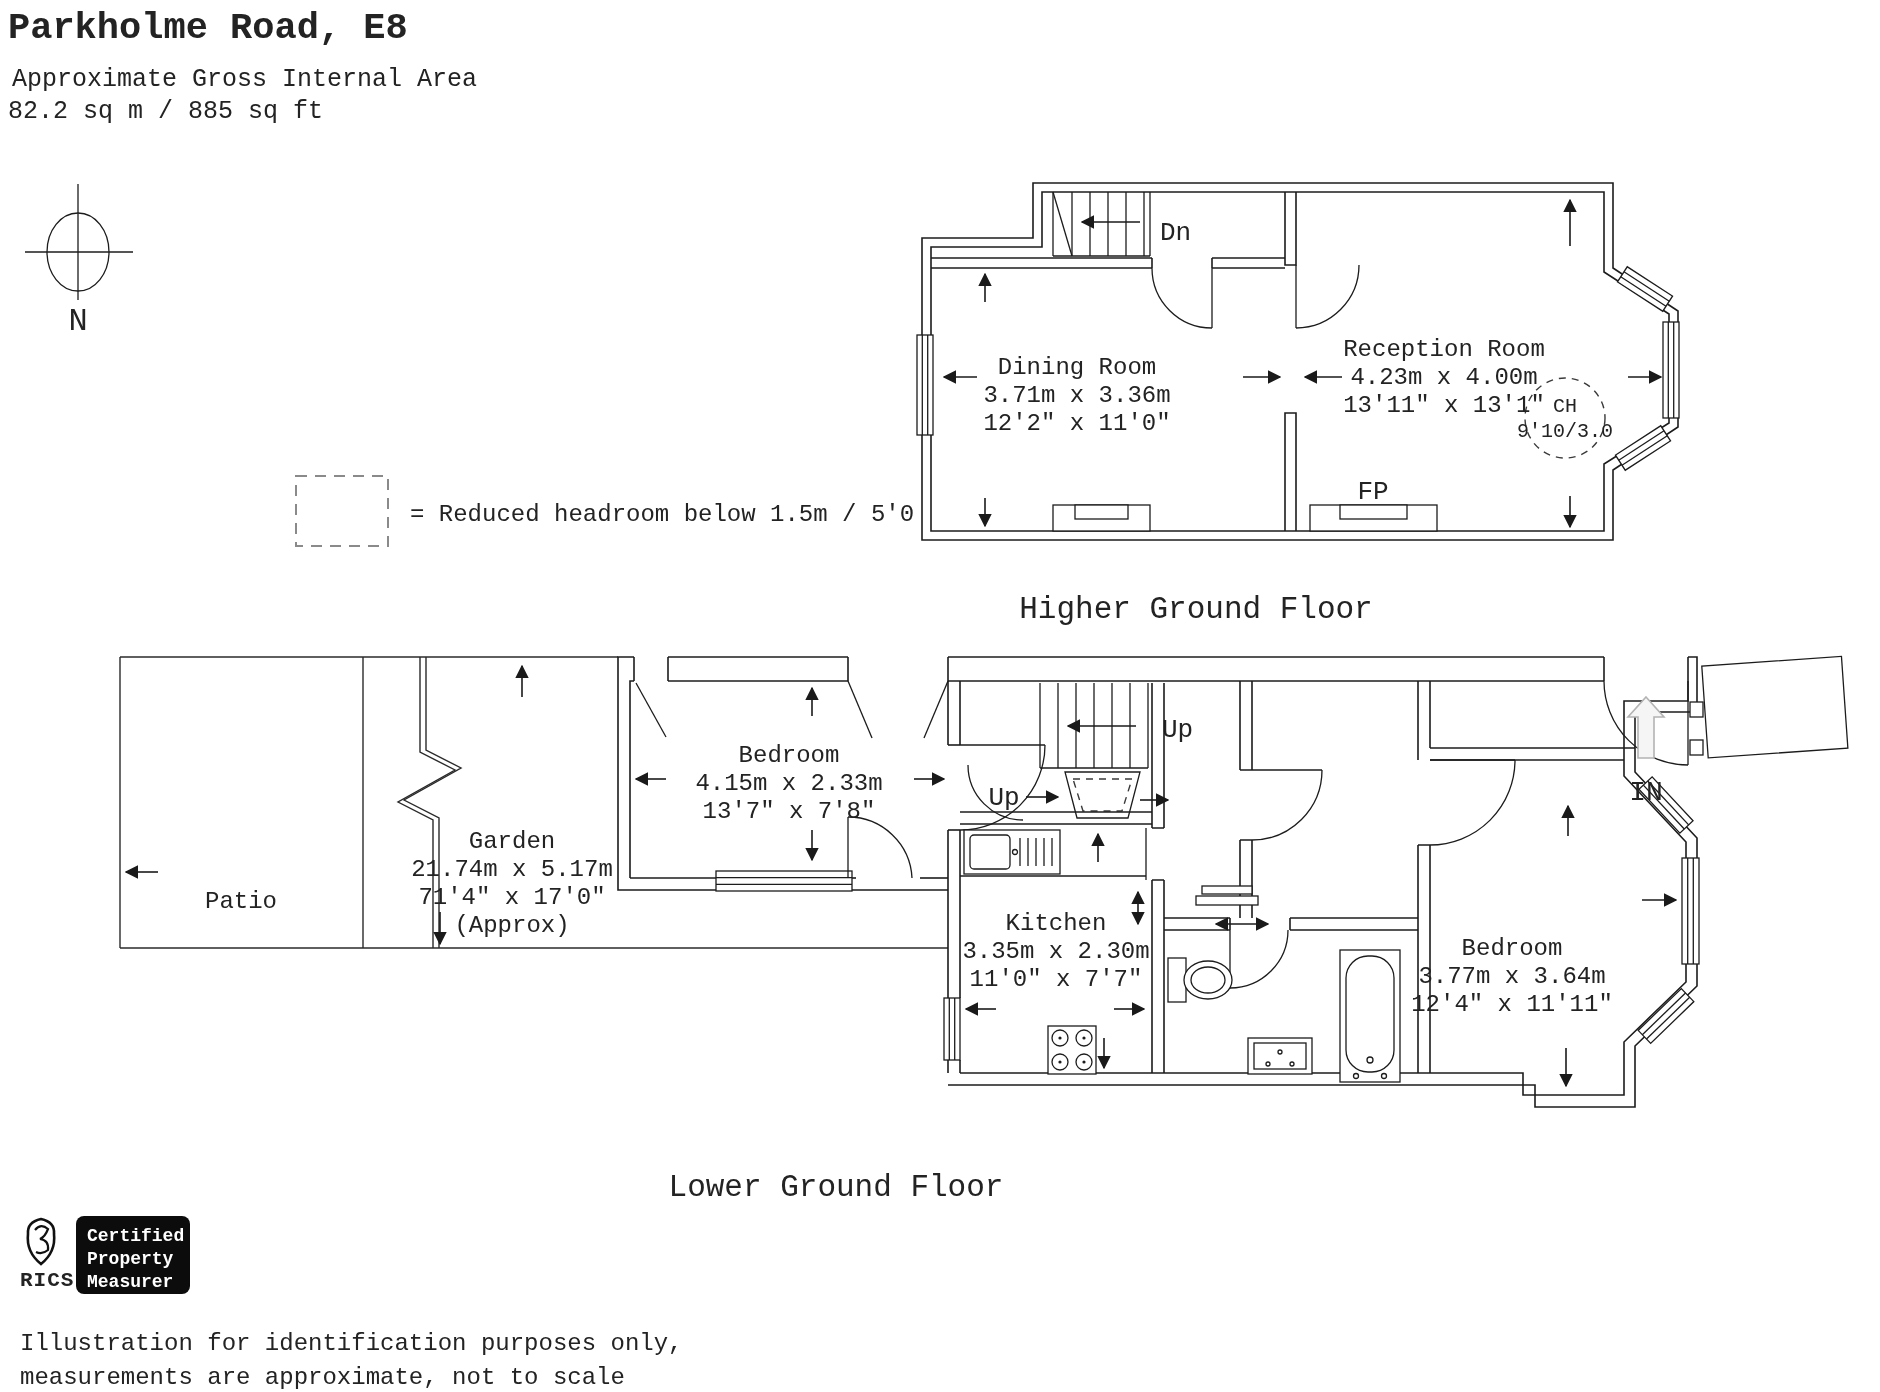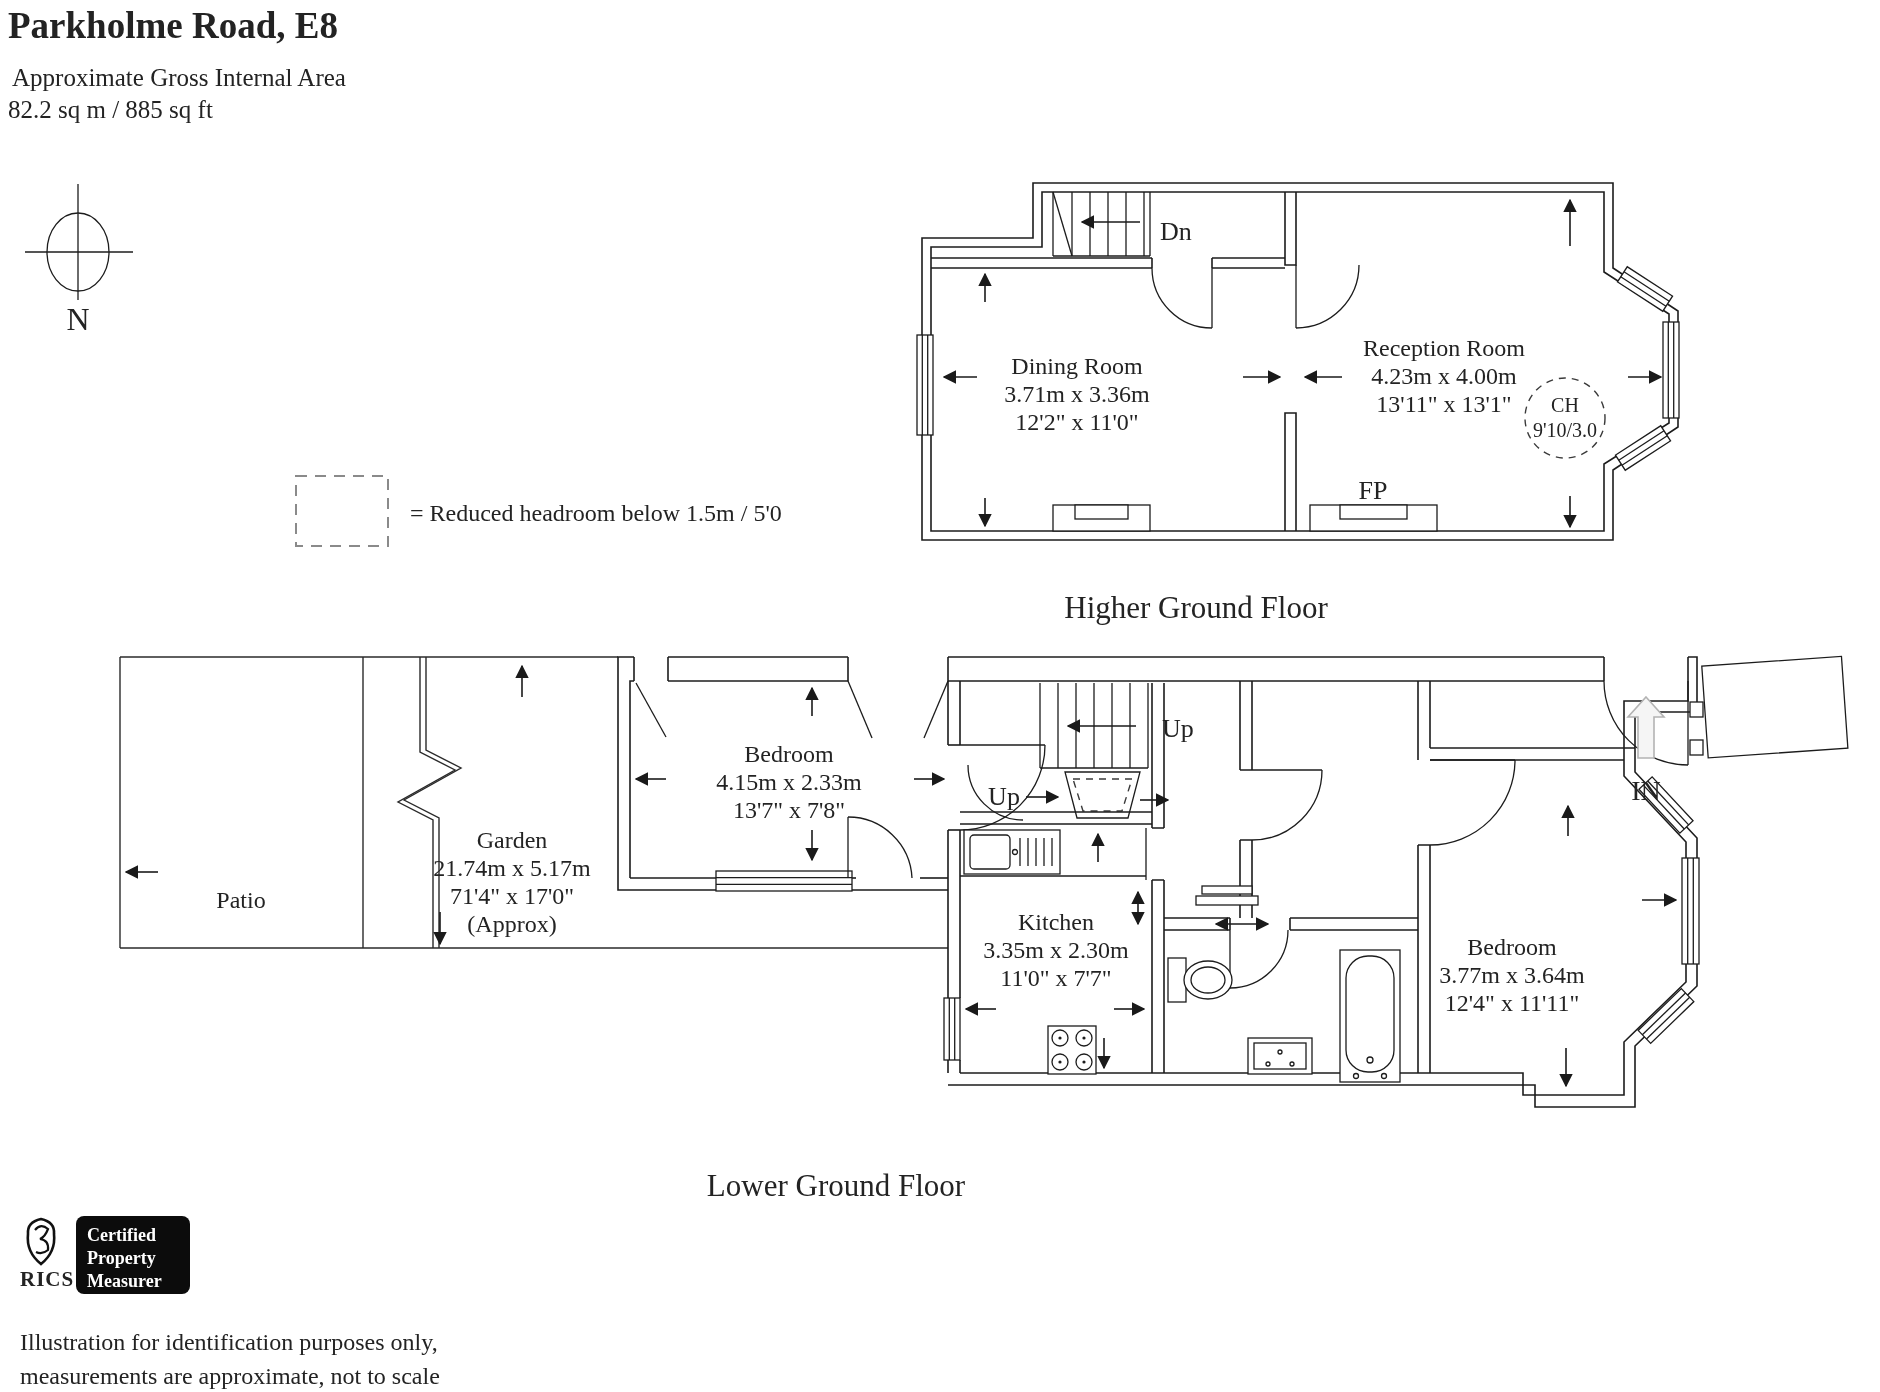--- a/index.html
+++ b/index.html
@@ -1,17 +1,17 @@
 <!DOCTYPE html>
 <html><head>
 <meta charset="utf-8">
 <style>
   html,body{margin:0;padding:0;background:#ffffff;}
   #page{position:relative;width:1880px;height:1392px;background:#fff;overflow:hidden;
-        font-family:Liberation Serif, serif;}
+        font-family:Liberation Mono, monospace;}
   svg{position:absolute;left:0;top:0;}
   .w{stroke:#1c1c1c;stroke-width:1.6;fill:none;stroke-linecap:butt;}
   .thin{stroke:#1c1c1c;stroke-width:1.3;fill:none;}
   .out{stroke:#2a2a2a;stroke-width:1.4;fill:none;}
   .dash{stroke:#8a8a8a;stroke-width:2;fill:none;stroke-dasharray:11 8;}
   .dashdark{stroke:#3a3a3a;stroke-width:1.4;fill:none;stroke-dasharray:7 6;}
   .winrect{fill:#ffffff;stroke:#1c1c1c;stroke-width:1.3;}
   .fixture{stroke:#1c1c1c;stroke-width:1.3;fill:#ffffff;}
   .dim{stroke:#1a1a1a;stroke-width:1.6;fill:none;}
   text{fill:#232323;}

